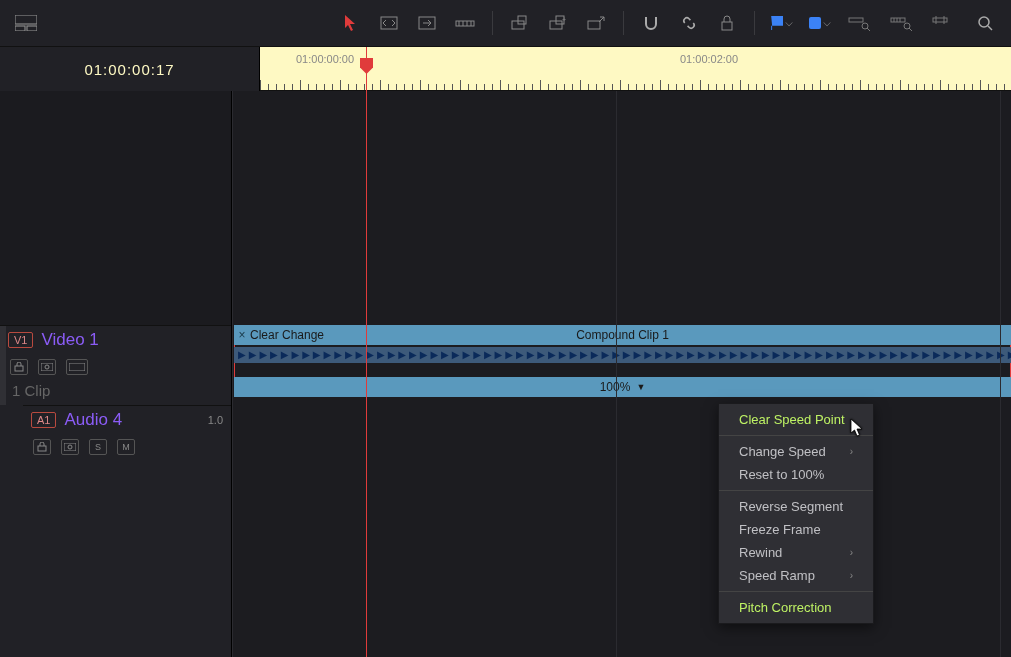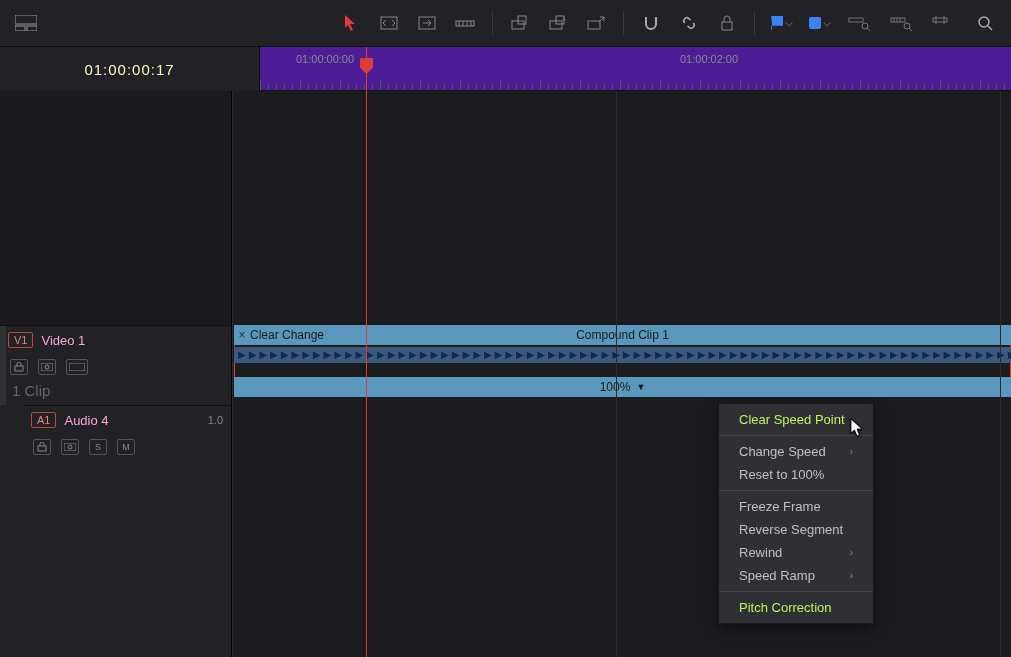--- a/index.html
+++ b/index.html
@@ -8,40 +8,40 @@
 .toolbar { height: 47px; background: #212126; border-bottom: 1px solid #111; display: flex; align-items: center; padding: 0 10px; gap: 8px; }
 .toolbar .spacer-left { width: 340px; display: flex; align-items: center; }
 .toolbar .tool-btn { width: 32px; height: 32px; display: flex; align-items: center; justify-content: center; cursor: pointer; color: #888; }
 .toolbar .divider { width: 1px; height: 24px; background: #3a3a3e; margin: 0 4px; }
 .flag-blue { width: 12px; height: 14px; background: #3b82f6; display: inline-block; clip-path: polygon(0 0, 100% 0, 100% 70%, 0 70%, 0 100%, 8% 100%, 8% 70%); margin-right: 2px; }
 .flag-wrap { display: flex; align-items: center; color: #777; }
 .search-end { margin-left: auto; display: flex; align-items: center; gap: 10px; }
 
 .timecode-bar { display: flex; height: 44px; }
 .timecode-left { width: 260px; display: flex; align-items: center; justify-content: center; color: #fef9c3; font-size: 15px; font-weight: 400; letter-spacing: 1px; border-right: 1px solid #000; }
-.ruler { position: relative; flex: 1; background: #4c1d95; border-bottom: 1px solid #111; }
+.ruler { position: relative; flex: 1; background: #fef9c3; border-bottom: 1px solid #111; }
 .ruler-tick-label { position: absolute; top: 6px; font-size: 11px; color: #888; }
 .ruler-ticks { position: absolute; bottom: 0; left: 0; right: 0; height: 12px; }
 .ruler-tick { position: absolute; bottom: 0; width: 1px; height: 6px; background: #555; }
 .ruler-tick.major { height: 10px; }
 
 .playhead { position: absolute; top: 47px; bottom: 0; width: 1px; background: #e03b3b; z-index: 50; pointer-events: none; }
 .playhead-head { position: absolute; top: 11px; left: -6px; width: 13px; height: 16px; background: #e03b3b; clip-path: polygon(0 0, 100% 0, 100% 60%, 50% 100%, 0 60%); }
 
 .body-area { display: flex; height: calc(657px - 47px - 44px); }
 .track-headers { width: 232px; background: #212126; border-right: 1px solid #000; }
 .timeline-area { flex: 1; position: relative; background: #1c1c20; }
 
 .empty-space { height: 234px; background: #1b1b1f; }
 .timeline-area .grid-line { position: absolute; top: 0; bottom: 0; width: 1px; background: #2b2b30; }
 
 .track-header { border-top: 1px solid #111; }
 .track-header .row1 { display: flex; align-items: center; height: 28px; padding: 0 8px; gap: 8px; }
 .track-header .badge { border: 1px solid #b84a3f; color: #d88; font-size: 11px; padding: 1px 5px; border-radius: 2px; }
-.track-header .tname { color: #f9a8d4; font-size: 13px; }
+.track-header .tname { color: #8b5cf6; font-size: 17px; }
 .track-header .row2 { display: flex; align-items: center; height: 26px; padding: 0 10px; gap: 10px; }
 .row2 .icon-btn { width: 18px; height: 16px; border: 1px solid #555; border-radius: 2px; display: flex; align-items: center; justify-content: center; font-size: 9px; color: #888; cursor: pointer; }
 .track-header .row3 { padding: 2px 12px 6px; font-size: 15px; color: #666; }
 .audio-val { margin-left: auto; font-size: 11px; color: #888; }
 
 .clip-region { position: absolute; left: 0; right: 0; top: 234px; }
 .clip-outline { position: absolute; left: 2px; right: 0; top: 0; height: 72px; border: 1px solid #e03b3b; }
 .speed-bar { position: absolute; left: 2px; right: 0; top: 0; height: 20px; background: #5a99bd; display: flex; align-items: center; font-size: 12px; color: #1a1a1a; }
 .speed-bar .close-x { width: 16px; text-align: center; color: #1a3a4a; cursor: pointer; }
 .speed-bar .clip-name { position: absolute; left: 50%; transform: translateX(-50%); }
@@ -370,22 +370,22 @@
       <div class="grid-line" style="left: 768px;"></div>
     </div>
 </div>
 
 <div class="context-menu" id="context-menu">
     <div class="mi disabled">Clear Speed Point</div>
     <hr>
     <div class="mi">Change Speed<span class="sub-arrow">›</span></div>
     <div class="mi">Reset to 100%</div>
     <hr>
+    <div class="mi">Reverse Segment</div>
     <div class="mi">Freeze Frame</div>
-    <div class="mi">Reverse Segment</div>
     <div class="mi">Rewind<span class="sub-arrow">›</span></div>
     <div class="mi">Speed Ramp<span class="sub-arrow">›</span></div>
     <hr>
     <div class="mi disabled">Pitch Correction</div>
   </div>
 
 <div class="cursor-arrow">
   <svg width="14" height="20" viewBox="0 0 14 20">
       <path d="M1 1 L1 15 L4.5 12 L7 18 L9.5 17 L7 11 L12 11 Z" fill="#fff" stroke="#000" stroke-width="0.8"></path>
     </svg>

